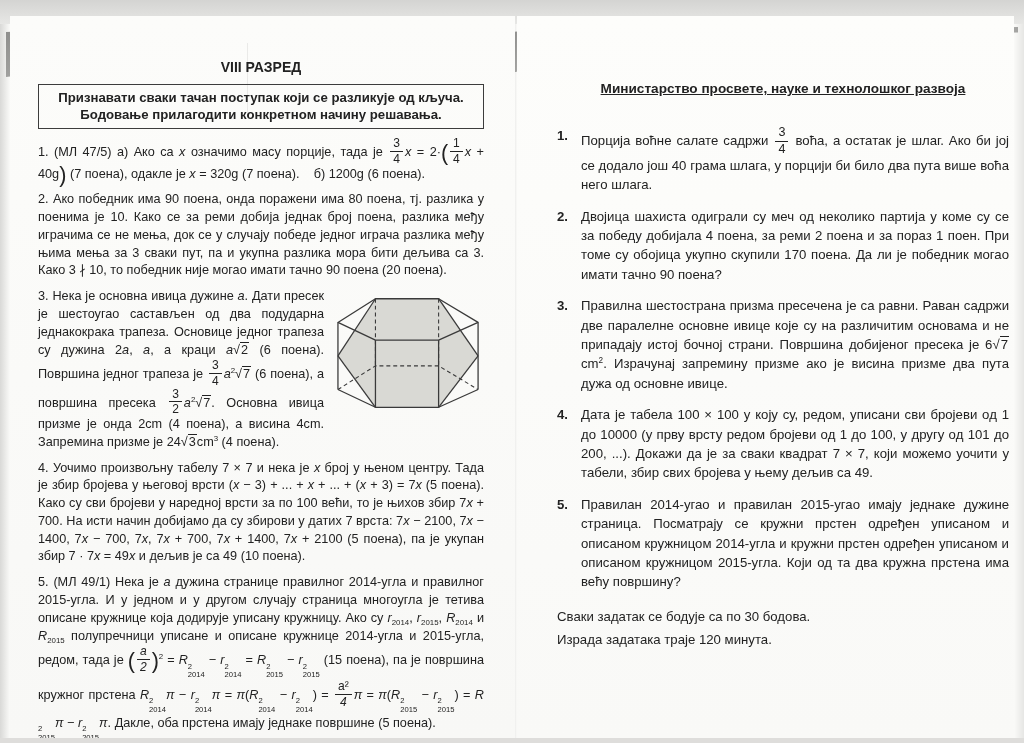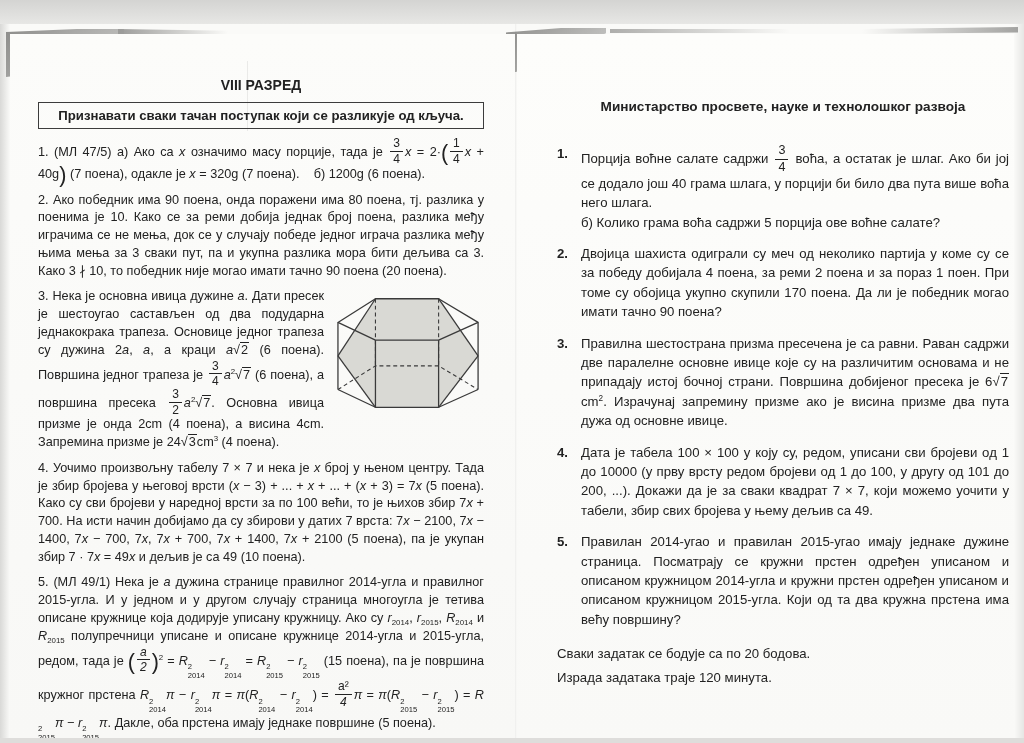--- a/index.html
+++ b/index.html
@@ -23,32 +23,32 @@
              background:linear-gradient(135deg,#8f8f8d,#b0b0ae 50%,#cfcfcd);
              clip-path:polygon(0 10%,55% 0,100% 0,100% 12%,10% 100%,0 100%);}
   .streak-r1{position:absolute;left:610px;top:29px;width:180px;height:4px;
              background:linear-gradient(90deg,#aeaeac,rgba(210,210,208,0));}
   .streak-r2{position:absolute;left:862px;top:27px;width:156px;height:7px;
              background:linear-gradient(90deg,rgba(200,200,198,0),#a3a3a1);
              clip-path:polygon(0 30%,100% 0,100% 80%,0 100%);}
   .seam{position:absolute;left:515px;top:24px;width:2px;bottom:5px;
         background:linear-gradient(90deg,rgba(0,0,0,.05),rgba(0,0,0,0));}
   .crease{position:absolute;left:247px;top:27px;width:1px;height:70px;background:rgba(0,0,0,.07);}
-  .page{position:absolute;top:34px;bottom:5px;}
+  .page{position:absolute;top:16px;bottom:5px;}
   .page-l{left:10px;width:505px;background:linear-gradient(180deg,#fcfcfa,#f8f8f6);}
   .page-r{left:517px;right:10px;background:linear-gradient(180deg,#fdfdfb,#f9f9f7);}
   
   .left-col{position:absolute;left:28px;top:42px;width:446px;font-size:12.7px;line-height:1.4;}
   .lp-title{text-align:center;font-weight:bold;font-size:14px;margin:0 0 6px;}
   .notice-box{border:1.4px solid #3c3c3c;padding:4px 6px;text-align:center;font-weight:bold;
               font-size:13.2px;line-height:1.35;margin:0 0 8px;}
   .sol{text-align:justify;margin:0 0 8px;}
   
   .right-col{position:absolute;left:40px;top:64px;width:452px;font-size:13.2px;line-height:1.47;}
-  .rp-h{text-align:center;font-weight:bold;font-size:13.6px;margin:0;line-height:1.35;}
+  .rp-h{text-align:center;font-weight:bold;font-size:13.6px;margin:0;line-height:1.35;text-decoration:underline;}
   .rp-gap{height:13px;}
   .tasks{margin-top:15px;}
   .task{display:flex;margin:0 0 12px;}
   .task-num{font-weight:bold;width:24px;flex:none;}
   .task-body{flex:1;text-align:justify;}
   .rp-footer{margin-top:15px;}
   .ft-line{margin:0 0 4px;}
   
   i{font-style:italic;}
   b{font-weight:normal;}
@@ -76,20 +76,21 @@
 <div class="smudge-rl"></div>
 <div class="streak-r1"></div>
 <div class="streak-r2"></div>
 
 <div class="page page-l">
   <div class="crease" style="left:237px;"></div>
   <div class="left-col">
     <div class="lp-title">VIII РАЗРЕД</div>
     <div class="notice-box">
       <div>Признавати сваки тачан поступак који се разликује од кључа.</div>
+      <div>Бодовање прилагодити конкретном начину решавања.</div>
     </div>
     <p class="sol"><b>1. (МЛ 47/5)</b> а) Ако са <i>x</i> означимо масу порције, тада је <span class="frac"><span class="fn">3</span><span class="fd">4</span></span><i>x</i> = 2·<span class="bp">(</span><span class="frac"><span class="fn">1</span><span class="fd">4</span></span><i>x</i> + 40g<span class="bp">)</span> (<b>7 поена</b>), одакле је <i>x</i> = 320g (<b>7 поена</b>).&nbsp;&nbsp;&nbsp; б) 1200g (<b>6 поена</b>).</p>
     <p class="sol"><b>2.</b> Ако победник има 90 поена, онда поражени има 80 поена, тј. разлика у поенима је 10. Како се за реми добија једнак број поена, разлика међу играчима се не мења, док се у случају победе једног играча разлика међу њима мења за 3 сваки пут, па и укупна разлика мора бити дељива са 3. Како 3 ∤ 10, то победник није могао имати тачно 90 поена (<b>20 поена</b>).</p>
     <p class="sol">
       <svg class="fig" viewBox="0 0 152 132" xmlns="http://www.w3.org/2000/svg">
         <polygon points="42,10 106,10 146,68 106,120 42,120 4,68" fill="#d9d9d4"></polygon>
         <g fill="none" stroke="#3a3a3a" stroke-width="1.3" stroke-linejoin="round">
           <polygon points="4,34 42,10 106,10 146,34 106,52 42,52"></polygon>
           <polyline points="4,102 42,120 106,120 146,102"></polyline>
           <line x1="4" y1="34" x2="4" y2="102"></line>
@@ -153,21 +154,20 @@
 <div class="page page-r">
   <div class="right-col">
     <div class="rp-h">Министарство просвете, науке и технолошког развоја</div>
     <div class="rp-gap"></div>
 
     <div class="tasks">
       <div class="task">
         <div class="task-num">1.</div>
         <div class="task-body">
           <div class="part">Порција воћне салате садржи <span class="frac"><span class="fn">3</span><span class="fd">4</span></span> воћа, а остатак је шлаг. Ако би јој се додало још 40 грама шлага, у порцији би било два пута више воћа него шлага.</div>
-          <div class="part">б) Колико грама воћа садржи 5 порција ове воћне салате?</div>
         </div>
       </div>
       <div class="task">
         <div class="task-num">2.</div>
         <div class="task-body">
           <div class="part">Двојица шахиста одиграли су меч од неколико партија у коме су се за победу добијала 4 поена, за реми 2 поена и за пораз 1 поен. При томе су обојица укупно скупили 170 поена. Да ли је победник могао имати тачно 90 поена?</div>
         </div>
       </div>
       <div class="task">
         <div class="task-num">3.</div>
@@ -183,21 +183,21 @@
       </div>
       <div class="task">
         <div class="task-num">5.</div>
         <div class="task-body">
           <div class="part">Правилан 2014-угао и правилан 2015-угао имају једнаке дужине страница. Посматрају се кружни прстен одређен уписаном и описаном кружницом 2014-угла и кружни прстен одређен уписаном и описаном кружницом 2015-угла. Који од та два кружна прстена има већу површину?</div>
         </div>
       </div>
     </div>
 
     <div class="rp-footer">
-      <div class="ft-line">Сваки задатак се бодује са по 20 бодова.</div>
+      <div class="ft-line">Сваки задатак се бодује са по 30 бодова.</div>
       <div class="ft-line">Израда задатака траје 120 минута.</div>
 
     </div>
   </div>
 </div>
 
 <div class="seam"></div>
 <div class="bottom-band"></div>
 
 </body></html>

